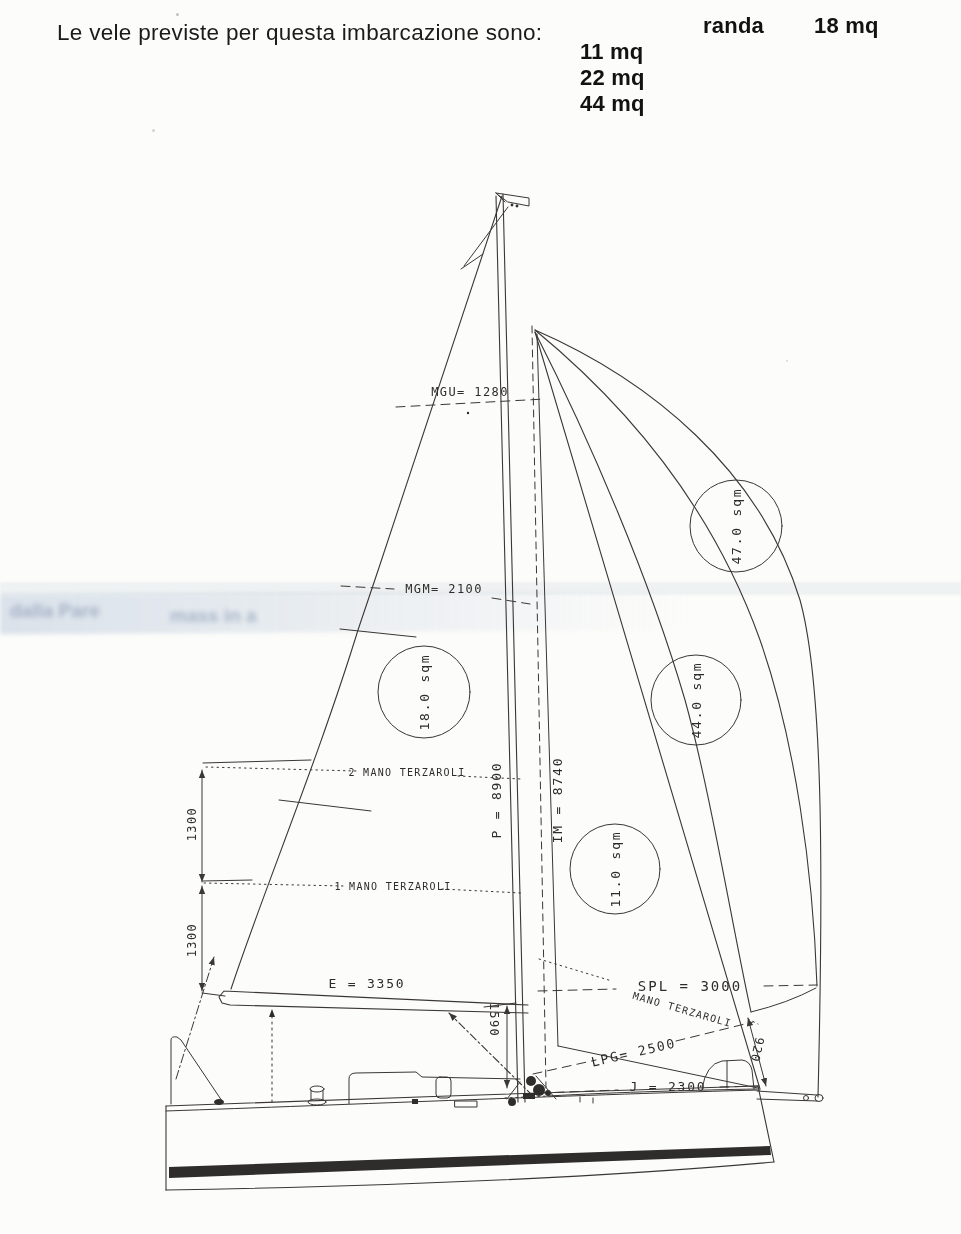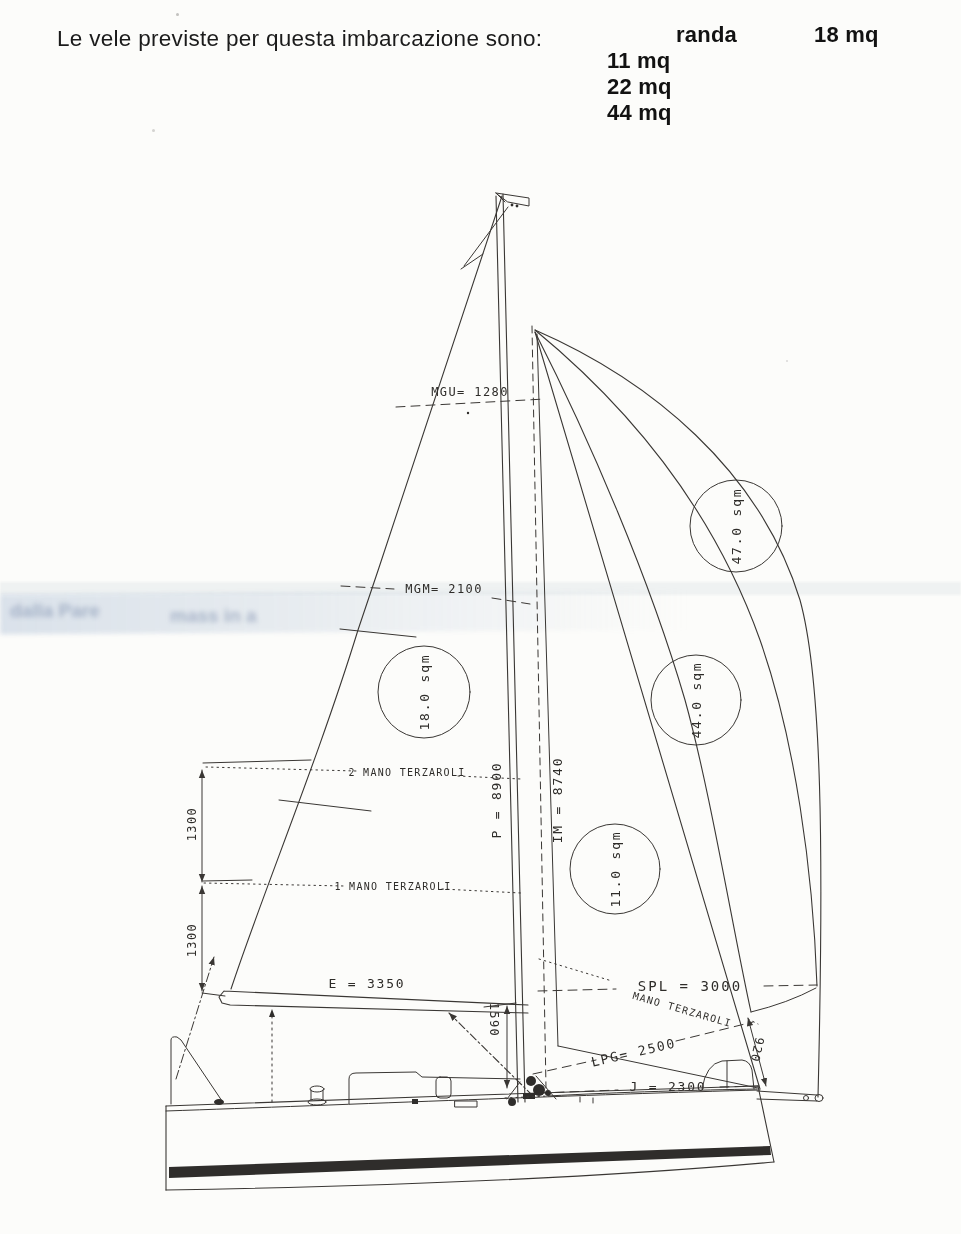--- a/index.html
+++ b/index.html
@@ -1,23 +1,23 @@
 <!DOCTYPE html>
 <html><head>
 <meta charset="utf-8">
 <style>
   html,body{margin:0;padding:0;background:#e8e8e6;}
   .page{position:relative;width:961px;height:1234px;background:#fcfcfa;overflow:hidden;
         font-family:"Liberation Sans",sans-serif;color:#161616;}
   
-  .intro{position:absolute;left:57px;top:26px;font-size:22.5px;letter-spacing:.3px;font-weight:500;color:#1b1b1b;white-space:nowrap;}
-  .sail-table{position:absolute;left:530px;top:22px;width:356px;font-weight:700;font-size:22px;color:#121212;}
+  .intro{position:absolute;left:57px;top:20px;font-size:22.5px;letter-spacing:.3px;font-weight:500;color:#1b1b1b;white-space:nowrap;}
+  .sail-table{position:absolute;left:530px;top:13px;width:356px;font-weight:700;font-size:22px;color:#121212;}
   .sail-row{display:flex;line-height:26px;}
   .sname{flex:1;text-align:right;letter-spacing:.2px;}
-  .sarea{width:72px;margin-left:77px;letter-spacing:.2px;}
+  .sarea{width:72px;margin-left:50px;letter-spacing:.2px;}
   
   .band1{position:absolute;left:0;top:582px;width:961px;height:13px;background:rgba(176,190,205,.16);filter:blur(1px);}
   .band2{position:absolute;left:0;top:592px;width:690px;height:40px;
          background:linear-gradient(90deg,rgba(140,165,200,.30),rgba(160,180,205,.22) 45%,rgba(185,198,215,.10) 80%,rgba(185,198,215,0));
          filter:blur(2px);transform:rotate(-.4deg);}
   .ghost{position:absolute;color:rgba(70,95,140,.38);filter:blur(2.5px);font-size:19px;font-weight:600;white-space:nowrap;}
   .g1{left:10px;top:600px;}
   .g2{left:170px;top:605px;}
   .spk{position:absolute;background:#8a8884;border-radius:50%;}
   

